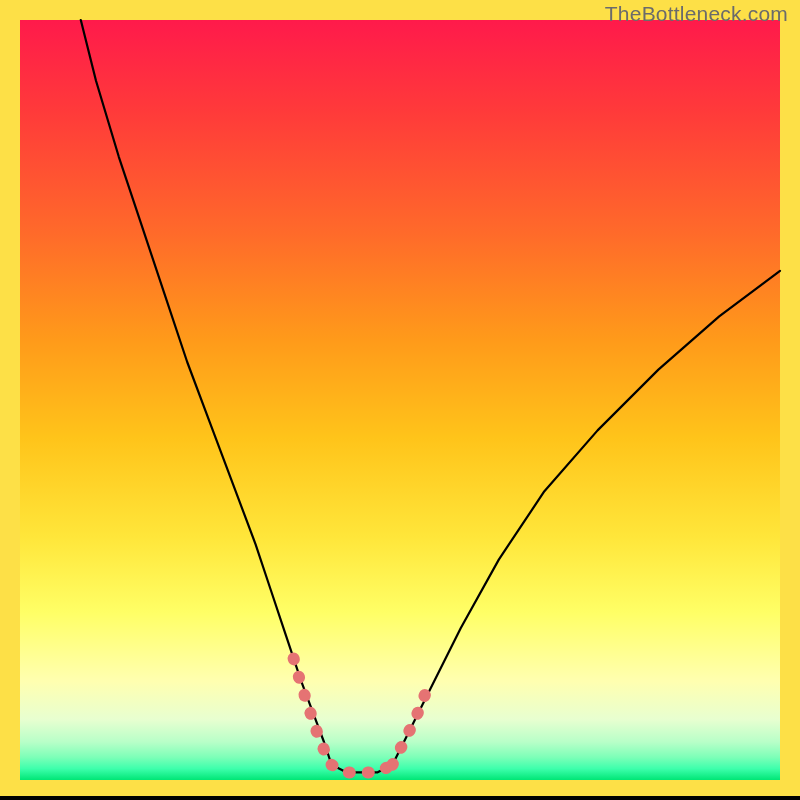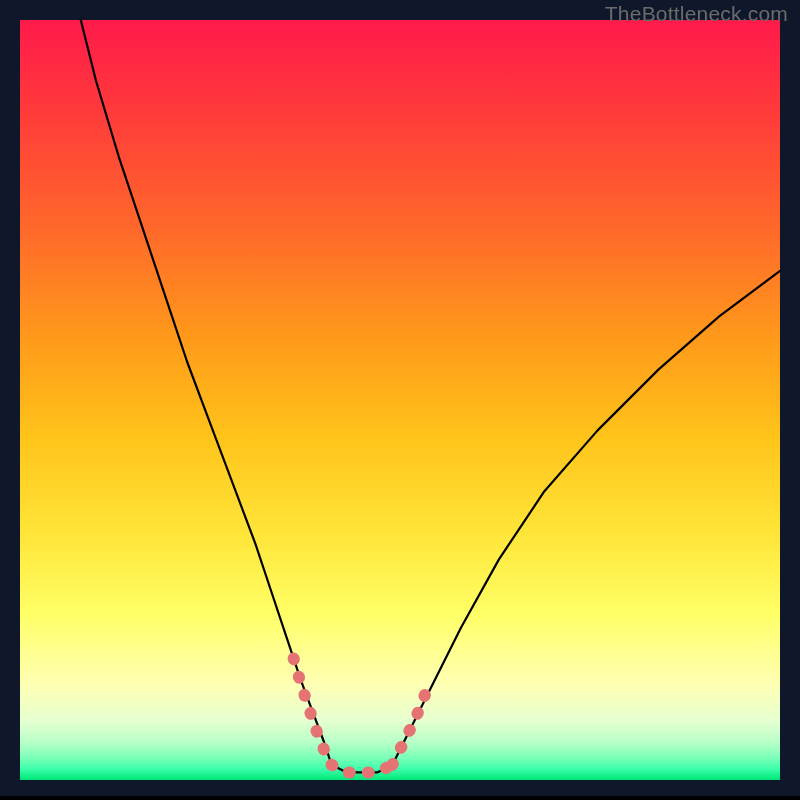--- a/index.html
+++ b/index.html
@@ -9,21 +9,21 @@
     height: 800px;
     background: #000;
     overflow: hidden;
     position: relative;
     font-family: Arial, Helvetica, sans-serif;
   }
   .frame {
     position: absolute;
     top: 0; left: 0;
     width: 800px; height: 796px;
-    background: #0f172a;
+    background: #fde047;
   }
   .plot-area {
     position: absolute;
     top: 20px;
     left: 20px;
     width: 760px;
     height: 760px;
     background: linear-gradient(to bottom,
       #ff1a4b 0%,
       #ff3a3a 12%,

